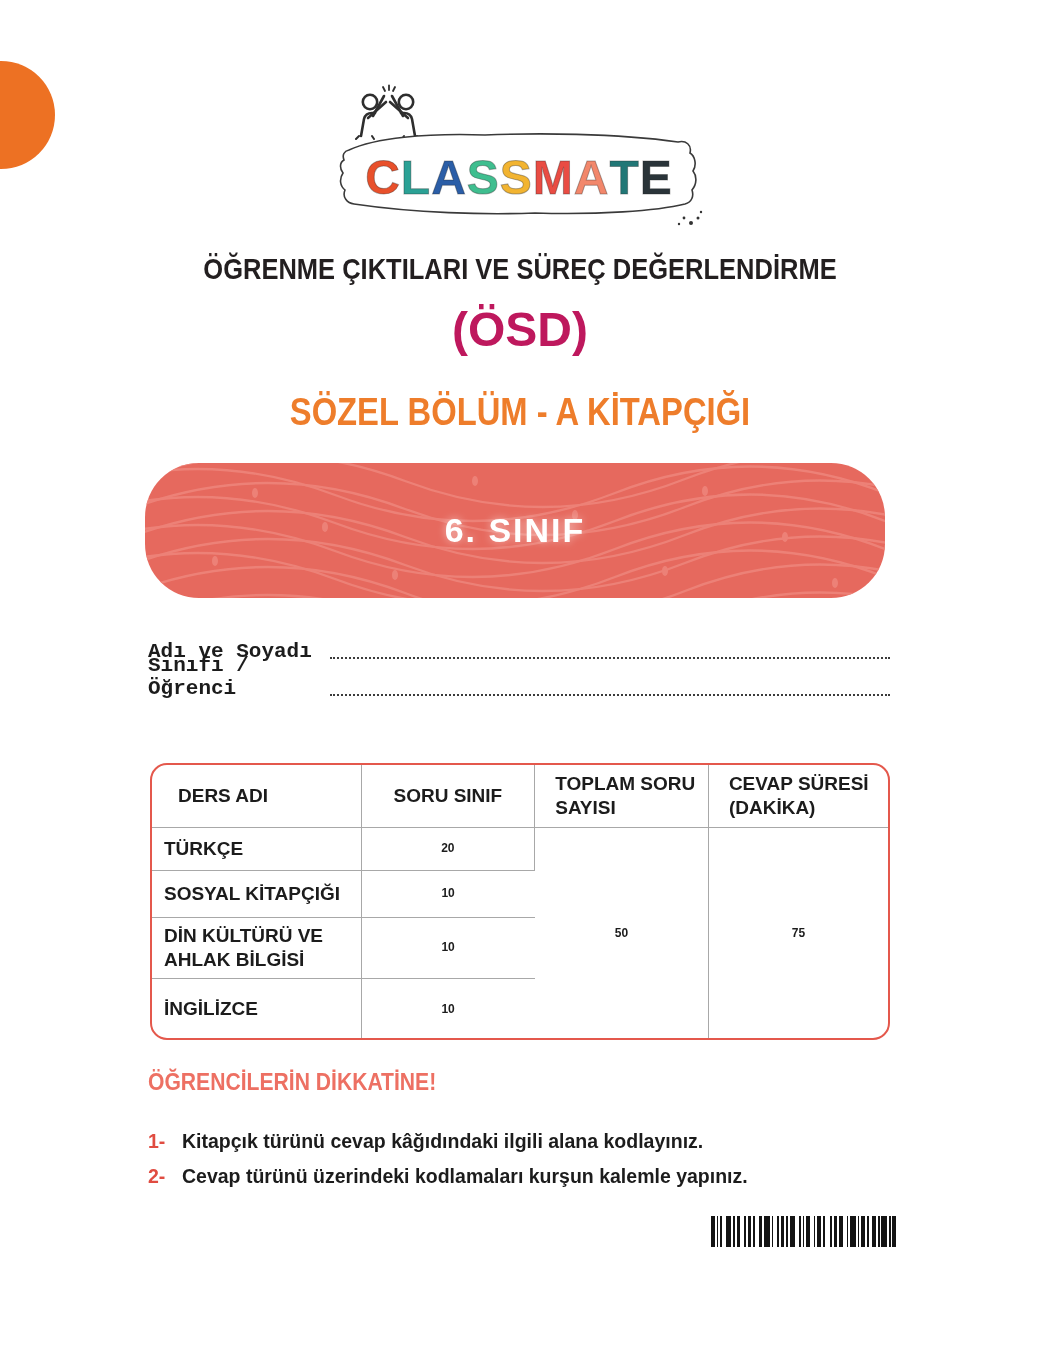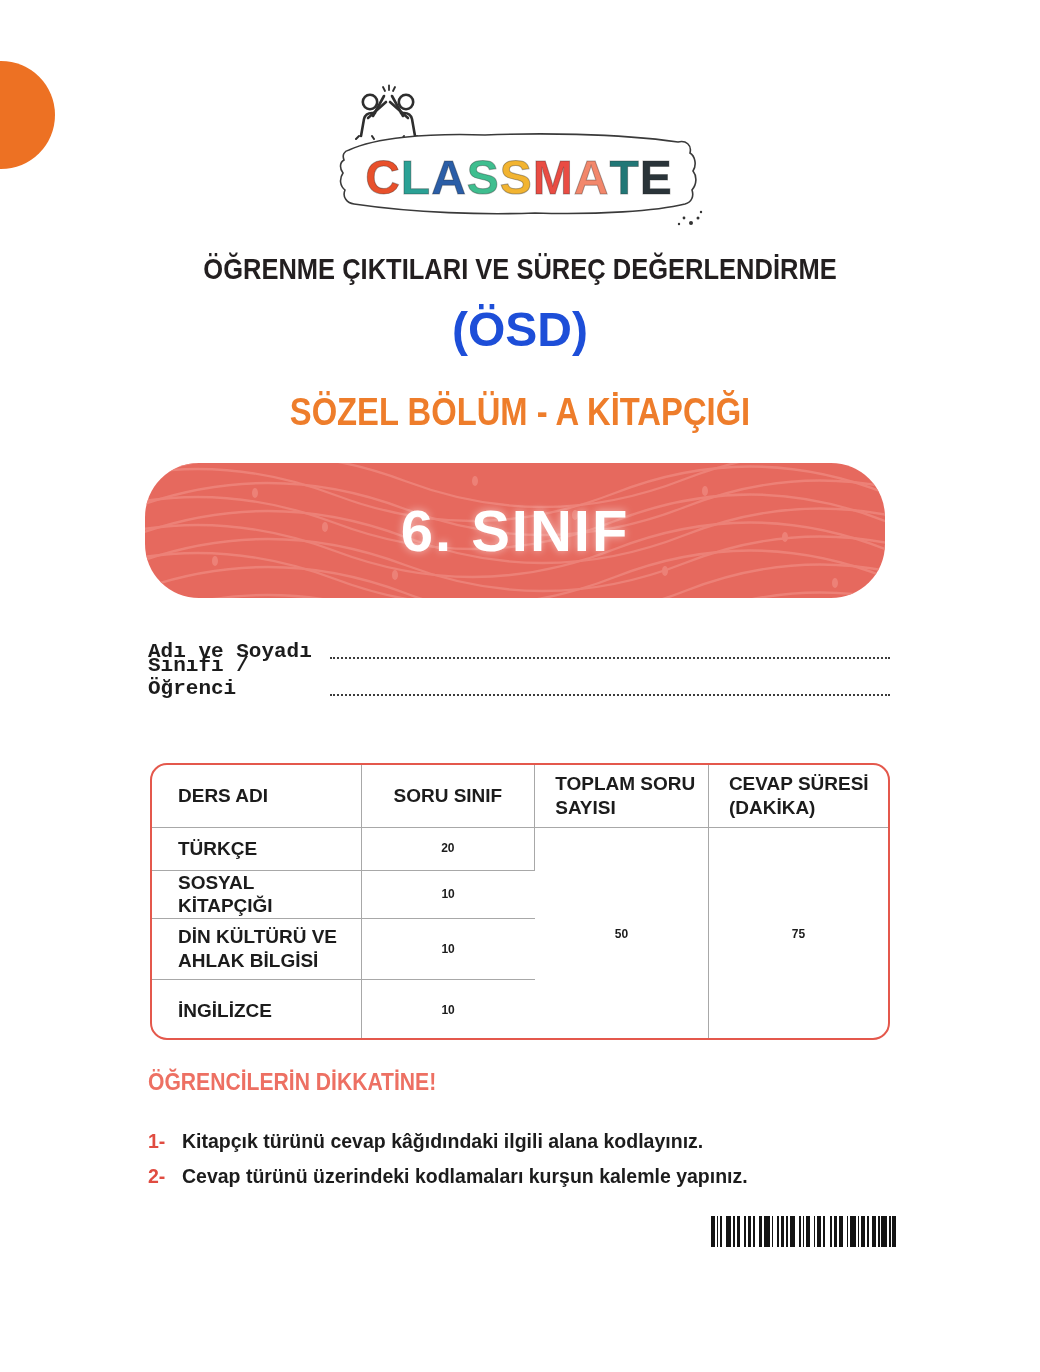--- a/index.html
+++ b/index.html
@@ -28,36 +28,36 @@
   .brand-letter { display:inline-block; line-height:1; }
 
   
   .main-title {
     position:absolute; left:0; right:0; top:252px; text-align:center;
     font-size:30px; font-weight:900; color:#231F20; letter-spacing:0;
     transform:scaleX(0.85);
   }
   .osd-title {
     position:absolute; left:0; right:0; top:302px; text-align:center;
-    font-size:48px; font-weight:900; color:#1d4ed8;
+    font-size:48px; font-weight:900; color:#be185d;
   }
   .section-title {
     position:absolute; left:0; right:0; top:390px; text-align:center;
     font-size:39px; font-weight:900; color:#EE7D2B; transform:scaleX(0.84);
   }
 
   
   .grade-banner {
     position:absolute; left:145px; top:463px; width:740px; height:135px;
     background:#E6695E; border-radius:54px; overflow:hidden;
     display:flex; align-items:center; justify-content:center;
   }
   .grade-banner svg { position:absolute; inset:0; }
   .grade-label {
-    position:relative; color:#ffffff; font-size:58px; font-weight:900;
+    position:relative; color:#ffffff; font-size:34px; font-weight:900;
     letter-spacing:2px; text-shadow:0 0 9px rgba(255,255,255,0.55);
   }
 
   
   .student-form { position:absolute; left:148px; top:628px; width:742px;font-family:Liberation Mono, monospace; }
   .form-row { display:flex; align-items:flex-end; height:37px; }
   .form-label { width:182px; font-size:21px; font-weight:900; color:#1c1c1c; padding-bottom:2px; }
   .dotline { flex:1; border-bottom:2.5px dotted #3b3b3b; margin-bottom:6px; }
 
   
@@ -74,21 +74,21 @@
   table.exam th {
     font-size:19px; text-align:left; padding-left:26px; height:62px;
     border-bottom:1px solid #a8a8a8; border-right:1px solid #a8a8a8;
   }
   table.exam th.center { text-align:center; padding-left:0; }
   table.exam th.tight { padding-left:20px; padding-right:8px; }
   table.exam th:last-child { border-right:none; }
   table.exam td {
     font-size:19px; border-right:1px solid #a8a8a8; border-bottom:1px solid #a8a8a8;
   }
-  table.exam td.subject { padding-left:26px; padding-right:10px; }
+  table.exam td.subject { padding-left:12px; padding-right:10px; }
   table.exam td.num { text-align:center; font-size:12px; }
   table.exam td.merged { text-align:center; font-size:12px; border-bottom:none; }
   table.exam td:last-child { border-right:none; }
   table.exam tr.r1 { height:43px; } table.exam tr.r2 { height:47px; }
   table.exam tr.r3 { height:61px; } table.exam tr.r4 { height:62px; }
   table.exam tr.r4 td { border-bottom:none; }
 
   
   .notice-heading {
     position:absolute; left:148px; top:1068px; font-size:24px; font-weight:900;

